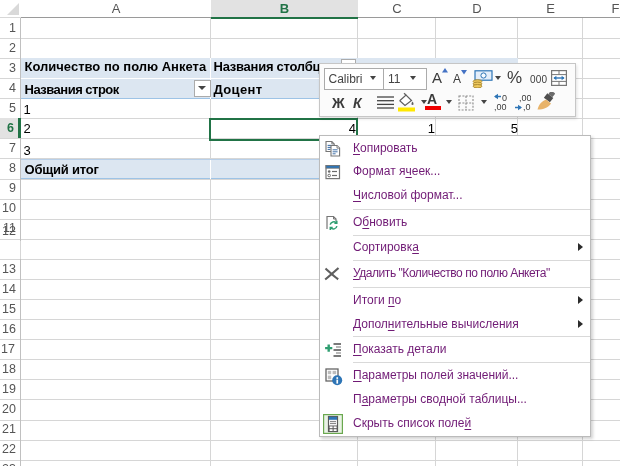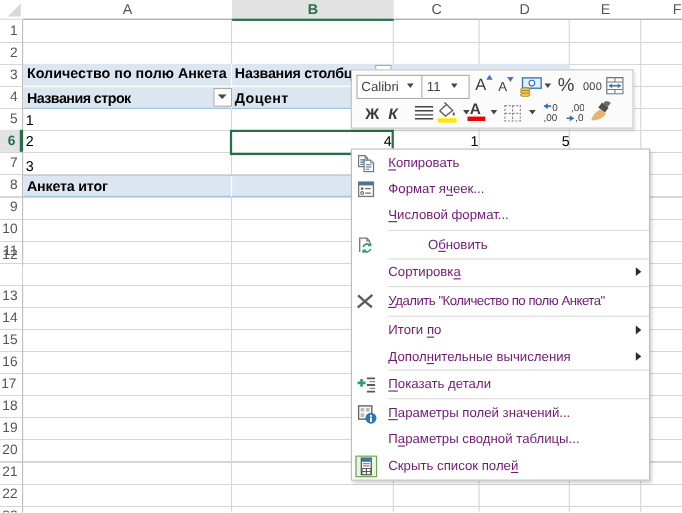--- a/index.html
+++ b/index.html
@@ -80,21 +80,21 @@
 <div class="abs" style="left:210px;top:58.3px;width:1px;height:40.7px;background:#ffffff;"></div>
 <div class="abs" style="left:210px;top:159.7px;width:1px;height:19.3px;background:#ffffff;"></div>
 <div class="abs" style="left:21px;top:78px;width:497px;height:1px;background:#ffffff;"></div>
 <div class="celltxt b" style="left:24.5px;top:59px;">Количество по полю Анкета</div>
 <div class="celltxt b" style="left:213.5px;top:59px;letter-spacing:-0.25px;">Названия столбцов</div>
 <div class="celltxt b" style="left:24.5px;top:82.2px;letter-spacing:-0.5px;">Названия строк</div>
 <div class="celltxt b" style="left:213.5px;top:82.2px;letter-spacing:0.35px;">Доцент</div>
 <div class="celltxt" style="left:23.5px;top:101.9px;">1</div>
 <div class="celltxt" style="left:23.5px;top:121.2px;">2</div>
 <div class="celltxt" style="left:23.5px;top:142.6px;">3</div>
-<div class="celltxt b" style="left:24.5px;top:161.5px;letter-spacing:-0.2px;">Анкета итог</div>
+<div class="celltxt b" style="left:24.5px;top:161.5px;letter-spacing:-0.2px;">Общий итог</div>
 <div class="celltxt" style="left:300px;top:121.2px;width:56px;text-align:right;">4</div>
 <div class="celltxt" style="left:380px;top:121.2px;width:55px;text-align:right;">1</div>
 <div class="celltxt" style="left:460px;top:121.2px;width:58px;text-align:right;">5</div>
 <div class="abs" style="left:194px;top:80px;width:15px;height:15px;background:#fff;border:1px solid #ababab;"></div>
 <div class="abs" style="left:198px;top:86px;width:0;height:0;border-top:4.5px solid #444;border-left:4px solid transparent;border-right:4px solid transparent;"></div>
 <div class="abs" style="left:341px;top:58.5px;width:13px;height:14px;background:#fff;border:1px solid #ababab;"></div>
 <div class="abs" style="left:209px;top:117.5px;width:149px;height:23px;border:2.2px solid #217346;box-sizing:border-box;"></div>
 <div id="tbar"></div>
 <div class="tbox" style="left:323.5px;top:67.5px;width:55px;height:20px;line-height:20px;padding-left:4px;">Calibri</div>
 <div class="ddarr" style="left:370px;top:76px;"></div>
@@ -189,21 +189,21 @@
 <div class="mi" style="top:29.0px;">Формат я<u>ч</u>еек...</div>
 <svg class="micon" style="left:6px;top:28.5px;" width="16" height="16" viewBox="0 0 16 16">
 <rect x="1" y="1.6" width="13.5" height="13" fill="#fff" stroke="#767676" stroke-width="1.2"></rect>
 <rect x="1" y="1.6" width="13.5" height="2.6" fill="#2e75b6" stroke="#767676" stroke-width="0.8"></rect>
 <circle cx="4.2" cy="7.5" r="1.3" fill="#6b6b6b"></circle>
 <line x1="7" y1="7.5" x2="12" y2="7.5" stroke="#6b6b6b" stroke-width="1.2"></line>
 <circle cx="4.2" cy="11.5" r="1.3" fill="none" stroke="#6b6b6b" stroke-width="1"></circle>
 <line x1="7" y1="11.5" x2="12" y2="11.5" stroke="#6b6b6b" stroke-width="1.2"></line>
 </svg>
 <div class="mi" style="top:52.5px;"><u>Ч</u>исловой формат...</div>
-<div class="mi" style="top:80.0px;margin-left:36px;">О<u>б</u>новить</div>
+<div class="mi" style="top:80.0px;">О<u>б</u>новить</div>
 <svg class="micon" style="left:6px;top:79.5px;" width="16" height="16" viewBox="0 0 16 16">
 <path d="M2 14 V1.5 h6.5 L11 4 v2" fill="none" stroke="#767676" stroke-width="1.2"></path>
 <path d="M8.5 1.5 v2.5 h2.5" fill="none" stroke="#767676" stroke-width="1"></path>
 <path d="M5.2 9.6 a3.6 3.6 0 0 1 6.2-1.6" fill="none" stroke="#2f9e71" stroke-width="1.5"></path>
 <path d="M11.8 5.8 v2.4 h-2.4" fill="none" stroke="#2f9e71" stroke-width="1.5"></path>
 <path d="M11.9 11.2 a3.6 3.6 0 0 1-6.2 1.6" fill="none" stroke="#2f9e71" stroke-width="1.5"></path>
 <path d="M5.3 15 v-2.4 h2.4" fill="none" stroke="#2f9e71" stroke-width="1.5"></path>
 </svg>
 <div class="mi" style="top:105.0px;">Сортировк<u>а</u></div>
 <div class="marrow" style="top:108.0px;"></div>

